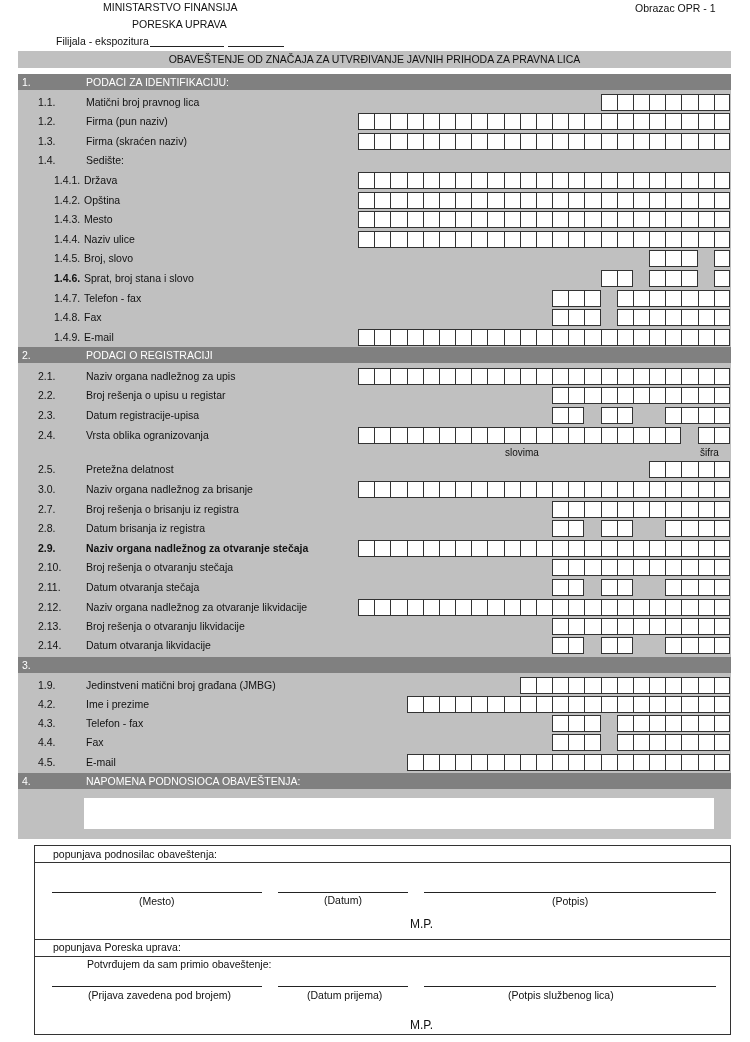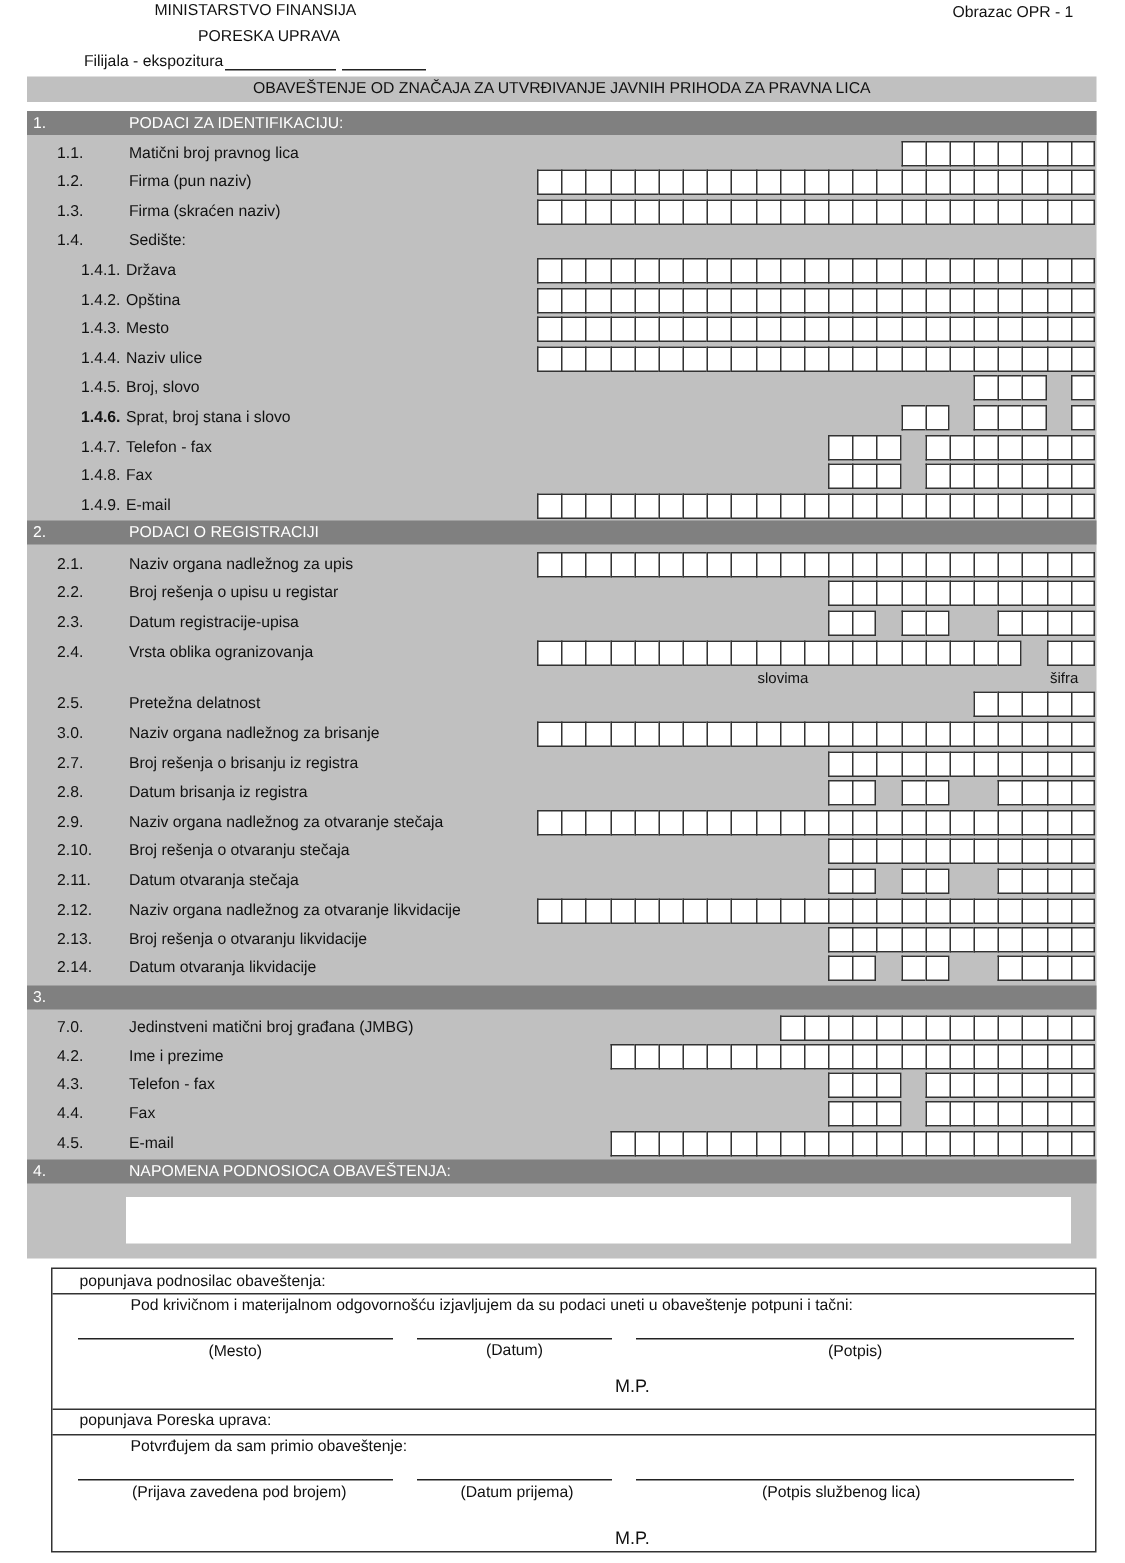--- a/index.html
+++ b/index.html
@@ -501,21 +501,21 @@
         <div class="cell" style="left: 0px;"></div>
         <div class="cell last" style="left: 16.17px;"></div>
       </div>
       <div class="cells" style="left: 647.32px; width: 64.68px;">
         <div class="cell" style="left: 0px;"></div>
         <div class="cell" style="left: 16.17px;"></div>
         <div class="cell" style="left: 32.34px;"></div>
         <div class="cell last" style="left: 48.51px;"></div>
       </div>
     </div>
-    <div class="row" style="top: 539px;">
+    <div class="row" style="top: 539px; font-weight: bold;">
       <span class="n">2.9.</span>
       <span class="l">Naziv organa nadležnog za otvaranje stečaja</span>
       <div class="cells" style="left: 340.09px; width: 371.91px;">
         <div class="cell" style="left: 0px;"></div>
         <div class="cell" style="left: 16.17px;"></div>
         <div class="cell" style="left: 32.34px;"></div>
         <div class="cell" style="left: 48.51px;"></div>
         <div class="cell" style="left: 64.68px;"></div>
         <div class="cell" style="left: 80.85px;"></div>
         <div class="cell" style="left: 97.02px;"></div>
@@ -630,21 +630,21 @@
         <div class="cell last" style="left: 16.17px;"></div>
       </div>
       <div class="cells" style="left: 647.32px; width: 64.68px;">
         <div class="cell" style="left: 0px;"></div>
         <div class="cell" style="left: 16.17px;"></div>
         <div class="cell" style="left: 32.34px;"></div>
         <div class="cell last" style="left: 48.51px;"></div>
       </div>
     </div>
     <div class="row" style="top: 676px;">
-      <span class="n">7.0.</span>
+      <span class="n">1.9.</span>
       <span class="l">Jedinstveni matični broj građana (JMBG)</span>
       <div class="cells" style="left: 501.79px; width: 210.21px;">
         <div class="cell" style="left: 0px;"></div>
         <div class="cell" style="left: 16.17px;"></div>
         <div class="cell" style="left: 32.34px;"></div>
         <div class="cell" style="left: 48.51px;"></div>
         <div class="cell" style="left: 64.68px;"></div>
         <div class="cell" style="left: 80.85px;"></div>
         <div class="cell" style="left: 97.02px;"></div>
         <div class="cell" style="left: 113.19px;"></div>
@@ -746,21 +746,20 @@
   </div>
 
 <div class="abs small" style="left:505px;top:447px;">slovima</div>
 <div class="abs small" style="left:700px;top:447px;">šifra</div>
 
 <div class="note-box"></div>
 
 <div class="sig">
   <div class="abs" style="left:18px;top:2px;">popunjava podnosilac obaveštenja:</div>
   <div class="hline" style="top:16px;"></div>
-  <div class="abs" style="left:52px;top:18px;">Pod krivičnom i materijalnom odgovornošću izjavljujem da su podaci uneti u obaveštenje potpuni i tačni:</div>
   <div class="uline" style="left:17px;top:46px;width:210px;"></div>
   <div class="uline" style="left:243px;top:46px;width:130px;"></div>
   <div class="uline" style="left:389px;top:46px;width:292px;"></div>
   <div class="abs" style="left:104px;top:49px;">(Mesto)</div>
   <div class="abs" style="left:289px;top:48px;">(Datum)</div>
   <div class="abs" style="left:517px;top:49px;">(Potpis)</div>
   <div class="abs" style="left:375px;top:71px;font-size:12px;">M.P.</div>
   <div class="hline" style="top:93px;"></div>
   <div class="abs" style="left:18px;top:95px;">popunjava Poreska uprava:</div>
   <div class="hline" style="top:110px;"></div>

